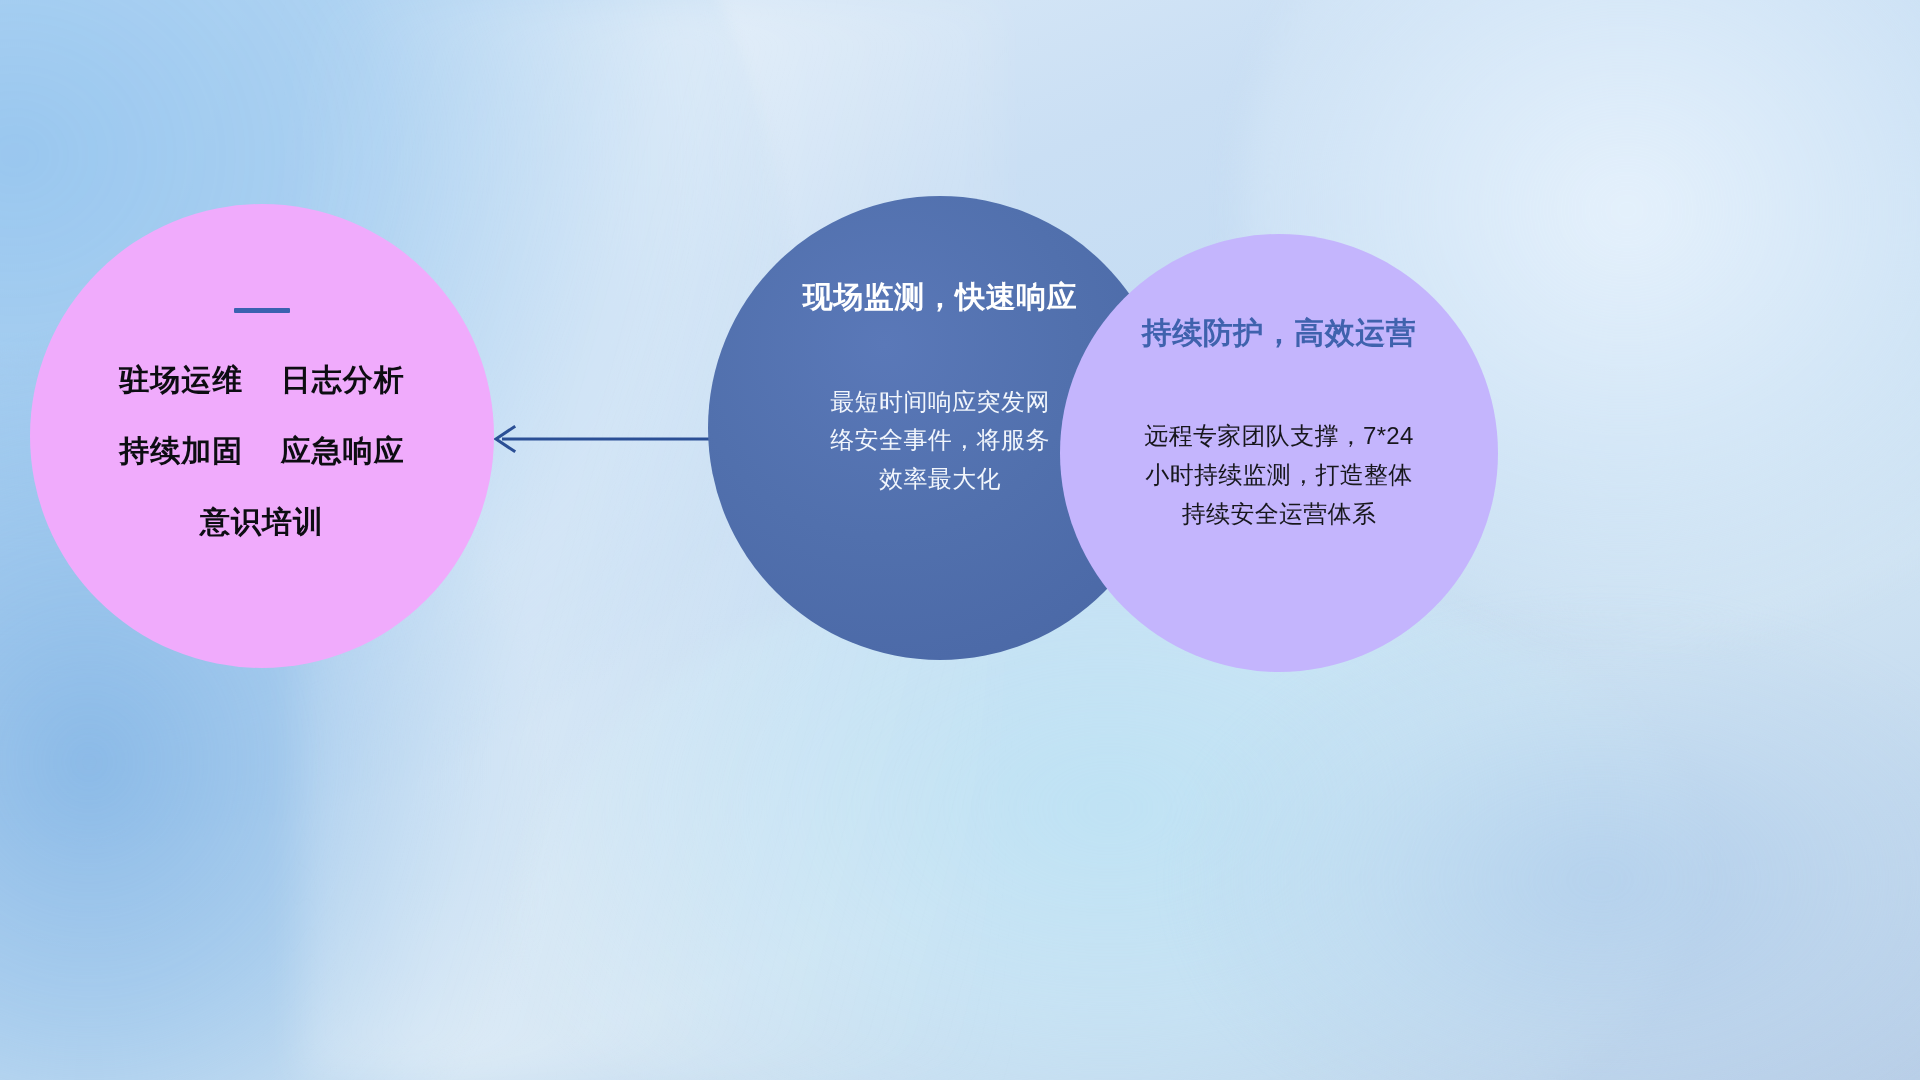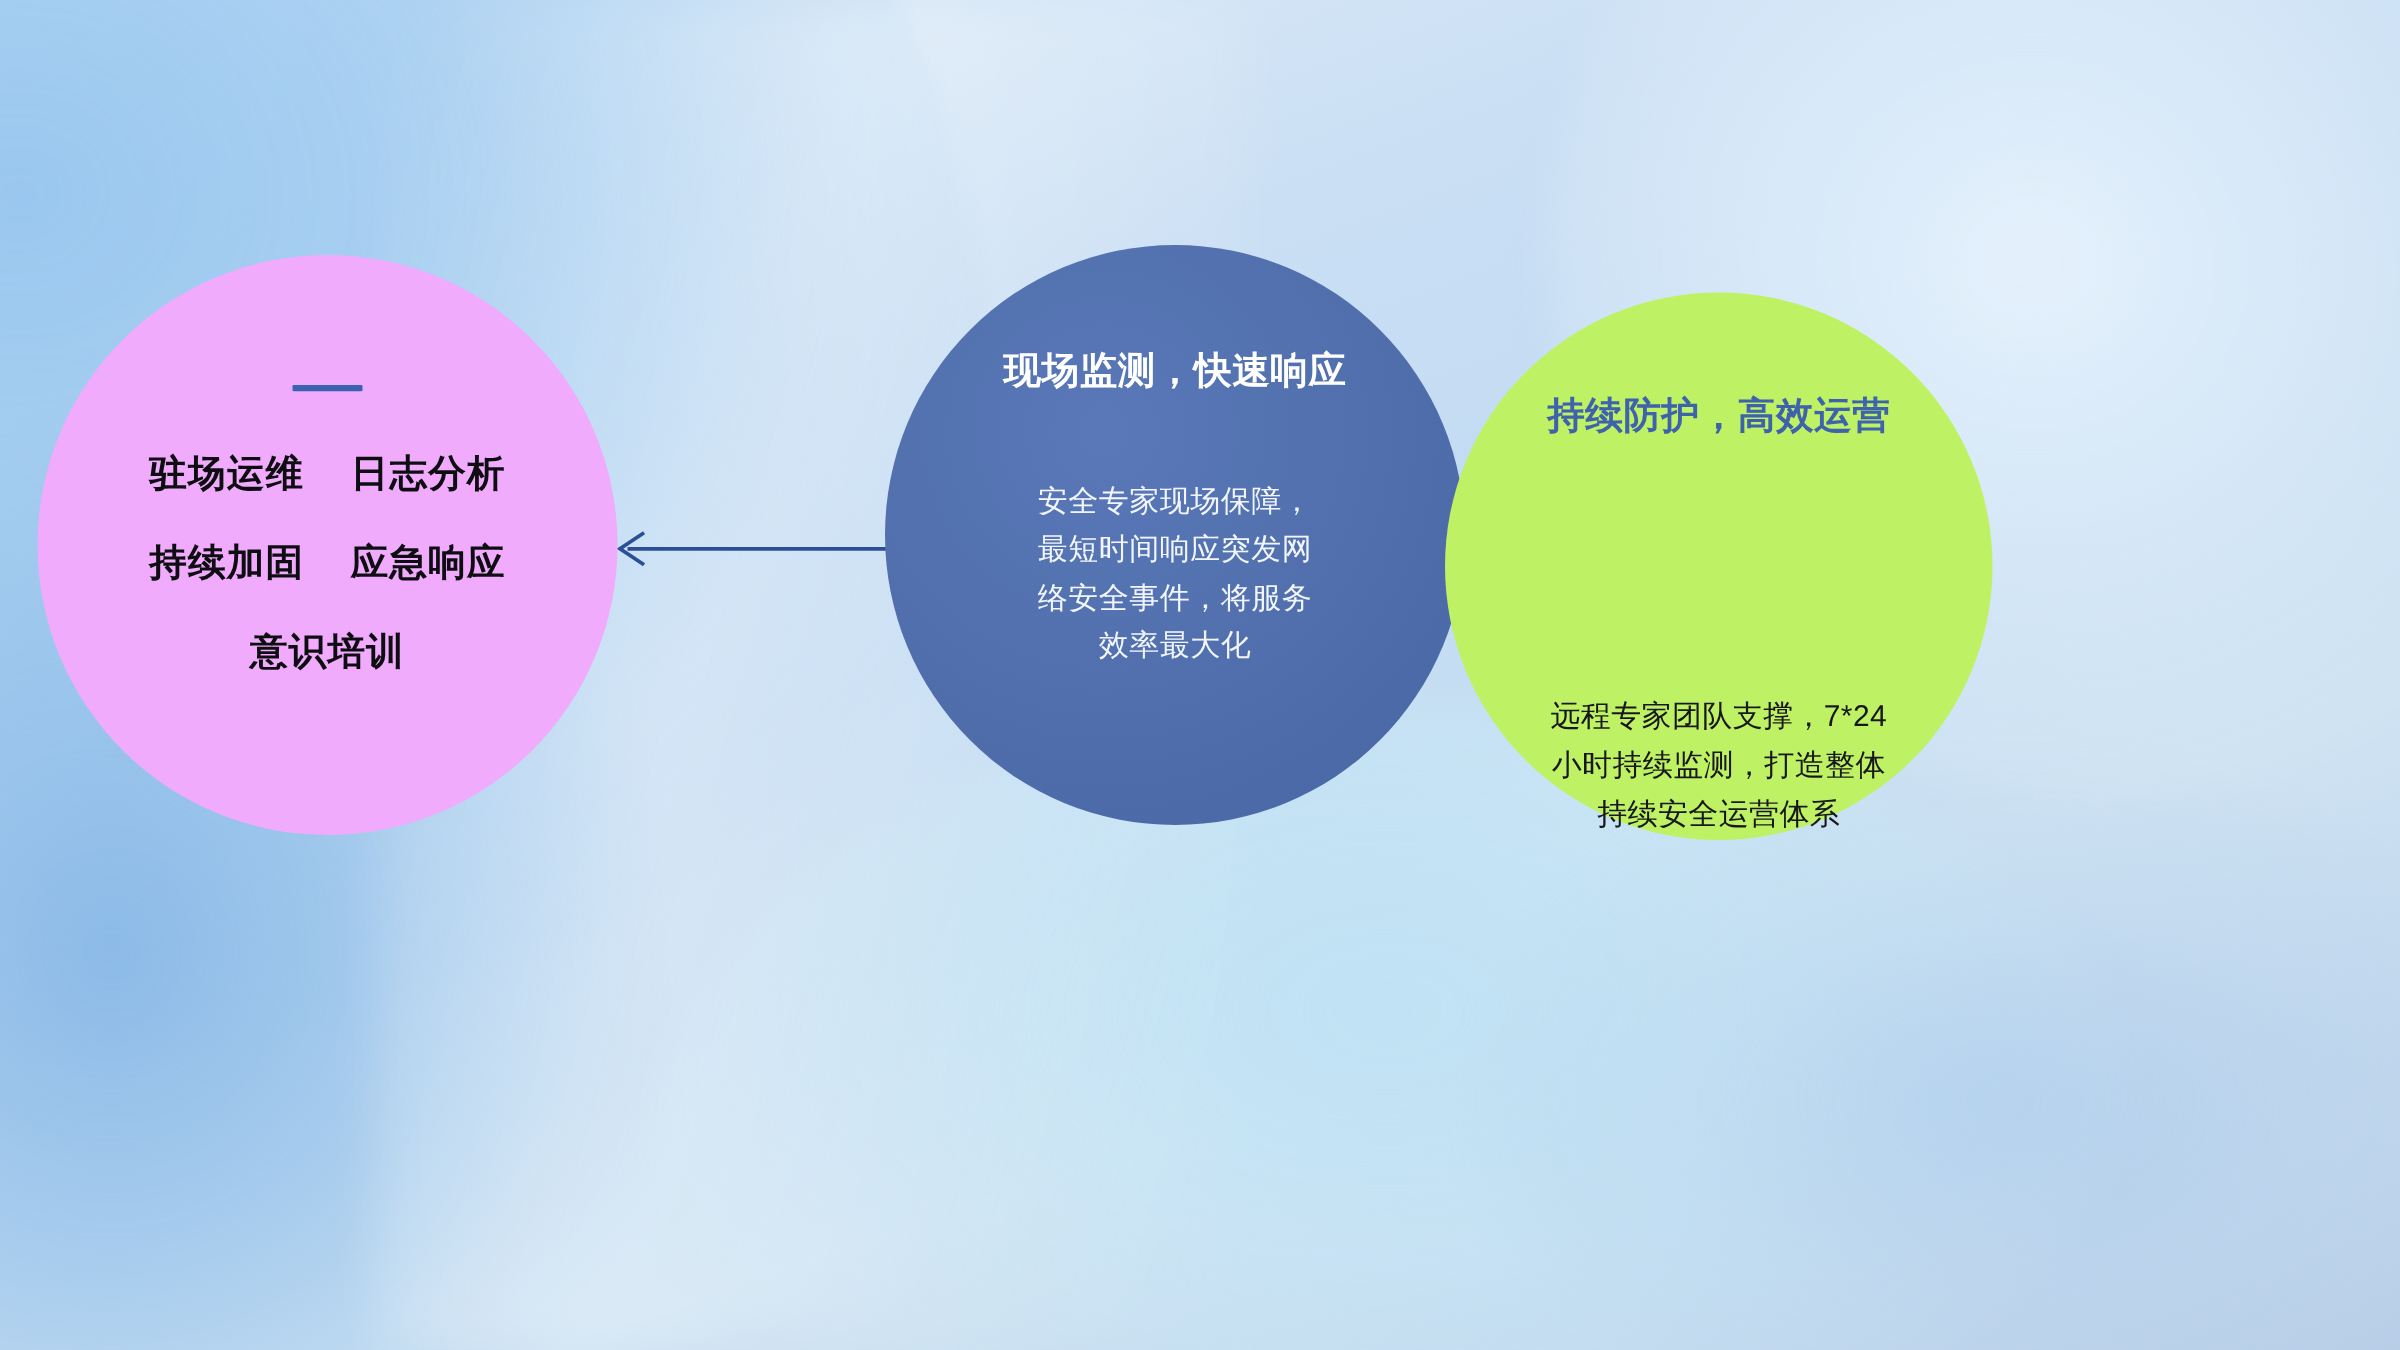--- a/index.html
+++ b/index.html
@@ -180,27 +180,27 @@
     color: #f2f6fc;
     font-size: 24px;
     line-height: 1.60;
     text-align: center;
     width: 300px;
     letter-spacing: 0.4px;
   }
 
   
   #circle-right {
-    left: 1156px;
+    left: 1060px;
     top: 234px;
     width: 438px;
     height: 438px;
-    background: #bef264;
+    background: #c4b5fd;
     z-index: 6;
-    justify-content: space-between;
+    justify-content: flex-start;
     padding-top: 82px;
   }
   #circle-right .rtitle {
     color: #3f62ad;
     font-weight: bold;
     font-size: 30px;
     letter-spacing: 0.5px;
     white-space: nowrap;
     line-height: 1.1;
   }
@@ -245,21 +245,20 @@
   <div class="circle" id="circle-left">
     <div class="dash"></div>
     <div class="line">驻场运维    日志分析</div>
     <div class="line">持续加固    应急响应</div>
     <div class="line">意识培训</div>
   </div>
 
   <div class="circle" id="circle-mid">
     <div class="mtitle">现场监测，快速响应</div>
     <div class="mbody">
-      <div>安全专家现场保障，</div>
       <div>最短时间响应突发网</div>
       <div>络安全事件，将服务</div>
       <div>效率最大化</div>
     </div>
   </div>
 
   <div class="circle" id="circle-right">
     <div class="rtitle">持续防护，高效运营</div>
     <div class="rbody">
       <div>远程专家团队支撑，7*24</div>

